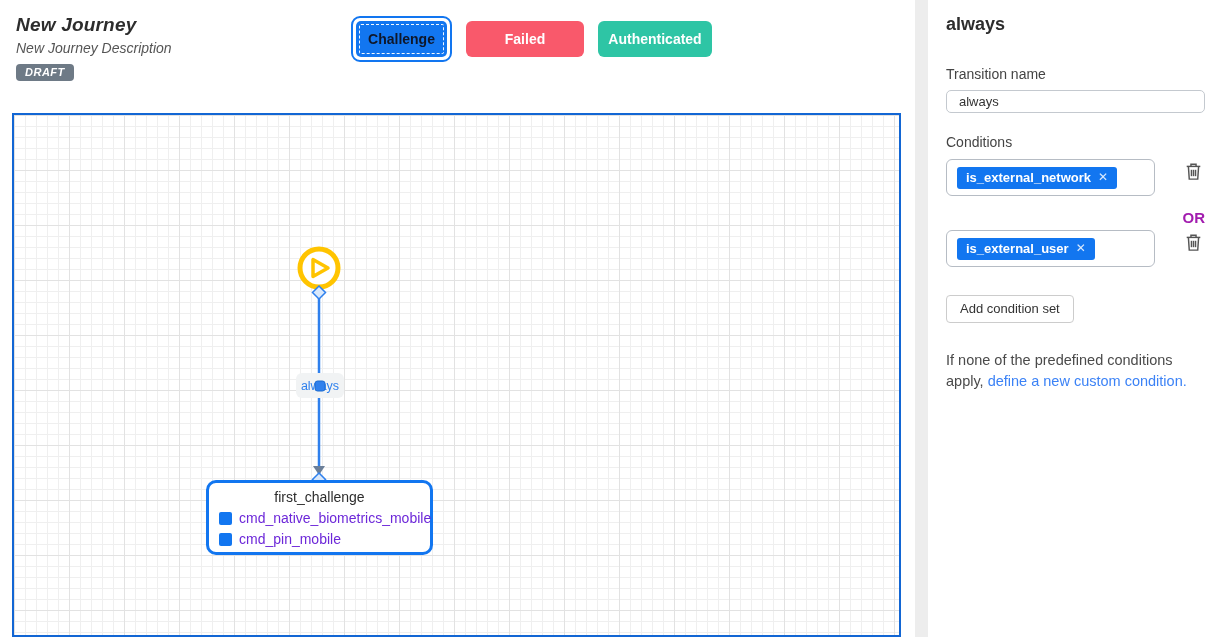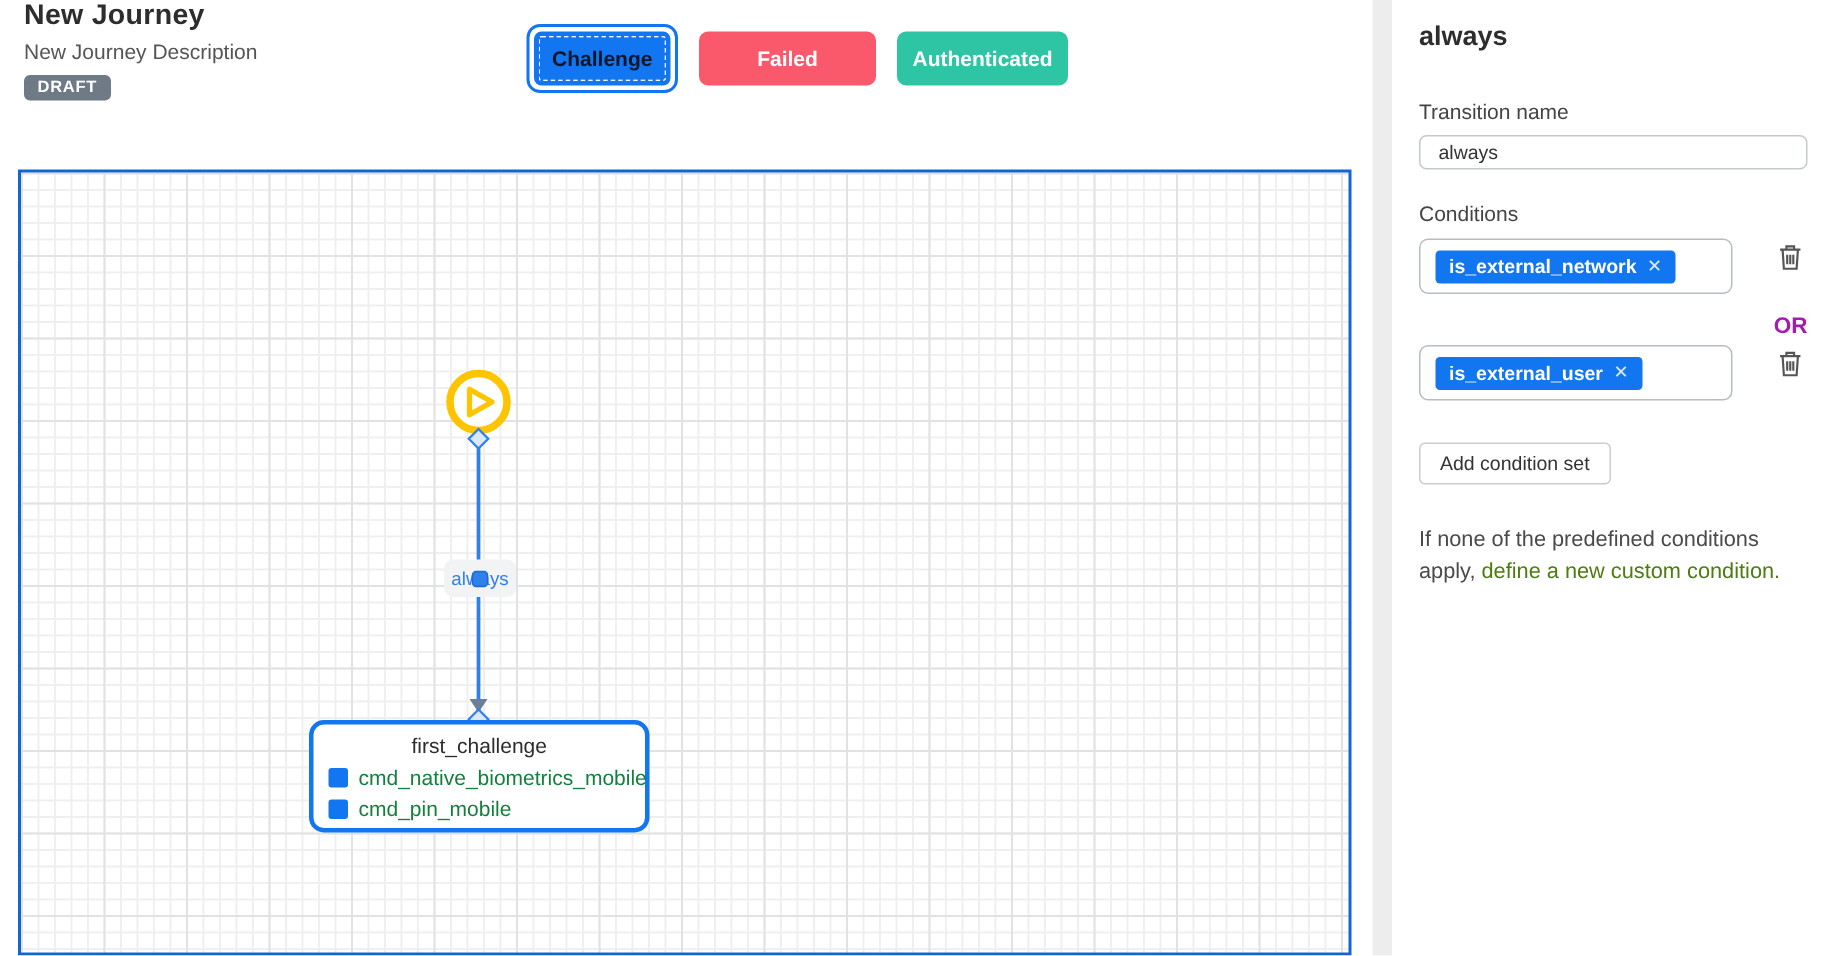--- a/index.html
+++ b/index.html
@@ -1,21 +1,21 @@
 <!DOCTYPE html>
 <html><head>
 <meta charset="utf-8">
 <style>
   * { margin:0; padding:0; box-sizing:border-box; }
   html,body { width:1215px; height:637px; overflow:hidden; background:#fff;
               font-family:"Liberation Sans", sans-serif; color:#333; }
   .app { position:relative; width:1215px; height:637px; }
 
   
-  .header { position:absolute; left:16px; top:0; }
+  .header { position:absolute; left:16px; top:14px;font-style:italic; }
   .page-title { font-size:19px; font-weight:bold; color:#2d2d2d; letter-spacing:.2px; }
   .page-desc { font-size:14px; color:#555; margin-top:4px; }
   .badge { display:inline-block; margin-top:8px; background:#6e7a86; color:#fff;
            font-size:11px; font-weight:bold; letter-spacing:.5px;
            padding:2px 9px 3px; border-radius:4px; }
 
   
   .toolbar { position:absolute; left:351px; top:16px; display:flex; align-items:center; gap:14px; }
   .tbtn { height:36px; border:none; border-radius:6px; font-family:inherit;
           font-size:14px; font-weight:bold; cursor:pointer; }
@@ -40,21 +40,21 @@
                 background:#f1f3f4; border-radius:6px; display:flex; align-items:center;
                 justify-content:center; font-size:12.5px; color:#2f80ed; }
   .edge-dot { position:absolute; left:50%; top:50%; width:11px; height:11px;
               transform:translate(-50%,-50%); background:#2f80ed;
               border:1px solid #1b6ad0; border-radius:3px; }
   .flow-node { position:absolute; left:192px; top:365px; width:227px; height:75px;
                background:#fff; border:3px solid #1276f0; border-radius:10px;
                padding:6px 10px 0 10px; }
   .node-title { text-align:center; font-size:14px; font-weight:normal; color:#2d2d2d; }
   .node-row { display:flex; align-items:center; gap:7px; margin-top:5px;
-              font-size:14px; color:#15803d; }
+              font-size:14px; color:#6d28d9; }
   .sq { width:13px; height:13px; background:#1276f0; border-radius:2px; flex:none; }
 
   
   .divider-strip { position:absolute; left:915px; top:0; width:13px; height:637px; background:#ededed; }
 
   
   .panel { position:absolute; left:930px; top:0; width:285px; height:637px;
            background:#fff; padding:10px 10px 0 16px; }
   .panel-title { font-size:18px; font-weight:bold; color:#2d2d2d; margin-top:4px; }
   .field-label { display:block; font-size:14px; color:#444; margin-top:31px; }
@@ -70,21 +70,21 @@
           padding:3px 9px 4px; }
   .chip-x { font-size:12px; font-weight:normal; opacity:.85; cursor:pointer; }
   .trash-btn { margin-left:auto; margin-right:3px; margin-top:3px; background:none;
                border:none; cursor:pointer; height:20px; }
   .or-sep { width:259px; text-align:right; font-size:15px; font-weight:bold;
             color:#a21caf; margin-top:13px; margin-bottom:4px; }
   .add-btn { margin-top:28px; background:#fff; border:1px solid #ccc; border-radius:4px;
              padding:5px 13px 6px; font-family:inherit; font-size:13px; color:#333; cursor:pointer; }
   .panel-footer { margin-top:27px; font-size:14.5px; color:#4a4a4a; line-height:1.45;
                   width:259px; }
-  .panel-footer a { color:#4d7c0f; text-decoration:none; cursor:pointer; }
+  .panel-footer a { color:#3b82f6; text-decoration:none; cursor:pointer; }
 </style>
 </head>
 <body>
 
 <div class="app">
 
   <div class="header">
     <div class="page-title">New Journey</div>
     <div class="page-desc">New Journey Description</div>
     <span class="badge">DRAFT</span>

